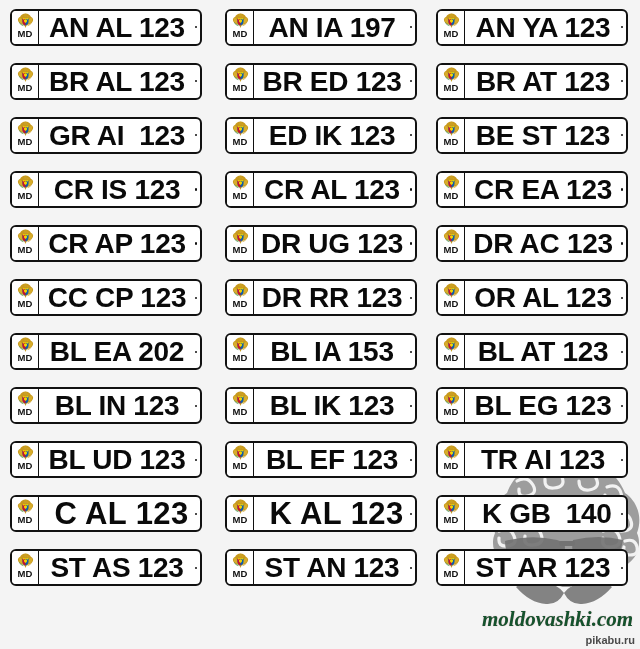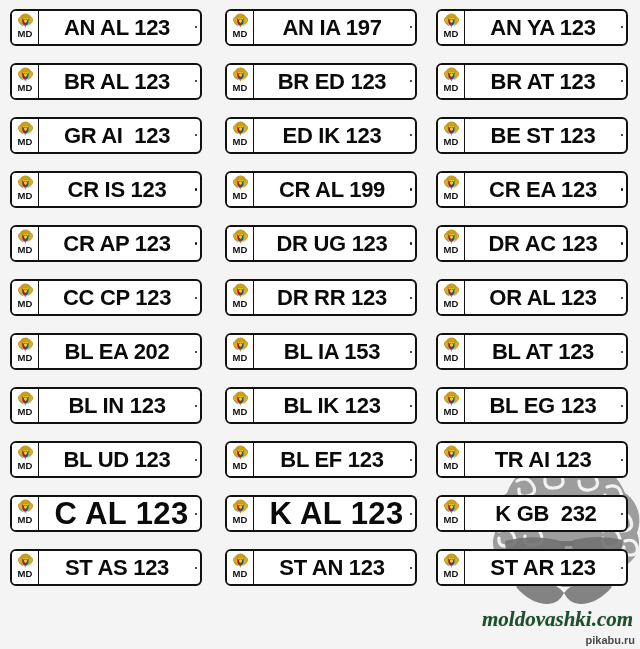--- a/index.html
+++ b/index.html
@@ -148,21 +148,21 @@
     right: 3px;
     top: 50%;
     width: 2.2px;
     height: 2.2px;
     margin-top: -1px;
     border-radius: 50%;
     background: #111;
   }
 
   
-  .plate-number.tight span.txt { font-size: 22px; letter-spacing: -0.3px; }
+  .plate-number.tight span.txt { font-size: 28px; letter-spacing: -0.3px; }
 </style>
 </head>
 <body>
 
 <div id="board">
 
   <svg class="watermark-face" viewBox="0 0 155 175" xmlns="http://www.w3.org/2000/svg" aria-hidden="true">
     <g fill="#8e8e8e">
 
       <path d="M77 2 C50 2 28 16 20 38 C8 46 2 62 8 78 C2 92 10 108 24 112
@@ -577,21 +577,21 @@
    <path d="M13.2 15.4 q-1.6 -1.6 -0.4 -3 M20.8 15.4 q1.6 -1.6 0.4 -3" stroke="#f2d600" stroke-width="1.1" fill="none" stroke-linecap="round"></path>
 
    <path d="M5 22 q3 4 7 5" stroke="#2e7d32" stroke-width="1.6" fill="none" stroke-linecap="round"></path>
    <path d="M29 22 q-3 4 -7 5" stroke="#c7991d" stroke-width="1.6" fill="none" stroke-linecap="round"></path>
 
    <path d="M15 27 h4 l-2 5 Z" fill="#c7991d"></path>
   </svg>
             <div class="band-code">MD</div>
           </div>
           <div class="plate-number tight">
-            <span class="txt">CR AL 199</span>
+            <span class="txt">CR AL 123</span>
             <span class="plate-dot"></span>
           </div>
         </div>
       </div>
       <div class="cell col3">
         <div class="plate">
           <div class="plate-band">
             <svg class="emblem" viewBox="0 0 34 36" xmlns="http://www.w3.org/2000/svg" aria-hidden="true">
    <rect x="0" y="0" width="34" height="36" fill="#ffffff"></rect>
 
@@ -1242,21 +1242,21 @@
    <path d="M13.2 15.4 q-1.6 -1.6 -0.4 -3 M20.8 15.4 q1.6 -1.6 0.4 -3" stroke="#f2d600" stroke-width="1.1" fill="none" stroke-linecap="round"></path>
 
    <path d="M5 22 q3 4 7 5" stroke="#2e7d32" stroke-width="1.6" fill="none" stroke-linecap="round"></path>
    <path d="M29 22 q-3 4 -7 5" stroke="#c7991d" stroke-width="1.6" fill="none" stroke-linecap="round"></path>
 
    <path d="M15 27 h4 l-2 5 Z" fill="#c7991d"></path>
   </svg>
             <div class="band-code">MD</div>
           </div>
           <div class="plate-number tight">
-            <span class="txt"> K GB  232</span>
+            <span class="txt"> K GB  140</span>
             <span class="plate-dot"></span>
           </div>
         </div>
       </div>
       <div class="cell col1">
         <div class="plate">
           <div class="plate-band">
             <svg class="emblem" viewBox="0 0 34 36" xmlns="http://www.w3.org/2000/svg" aria-hidden="true">
    <rect x="0" y="0" width="34" height="36" fill="#ffffff"></rect>
 

